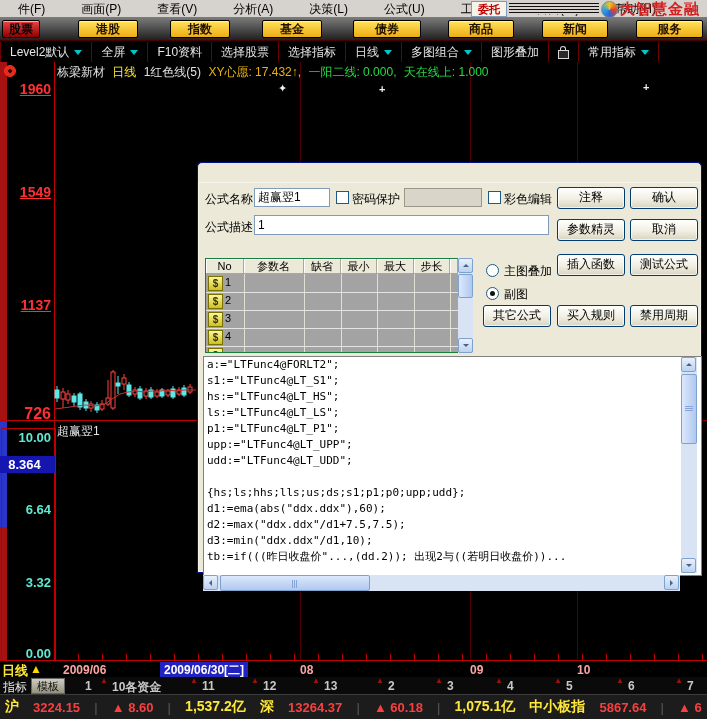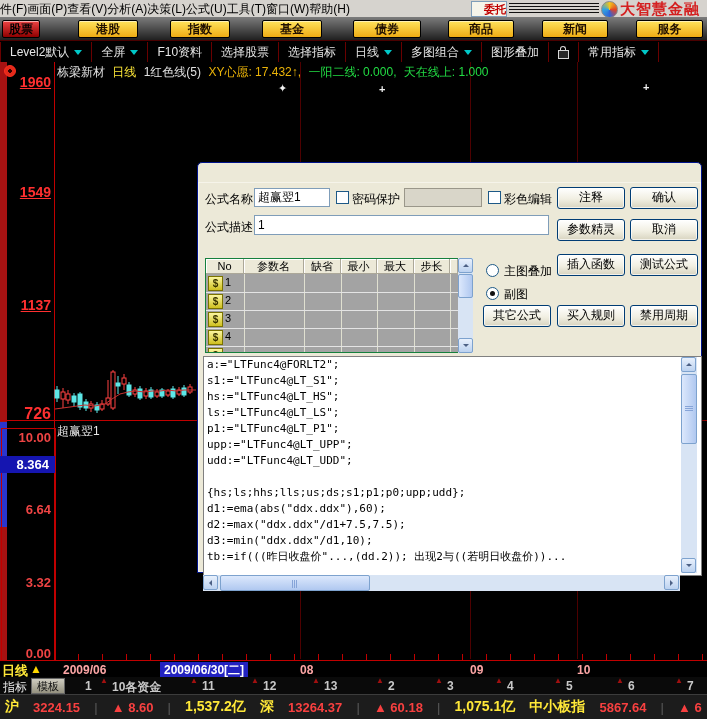--- a/index.html
+++ b/index.html
@@ -2,23 +2,23 @@
 <html><head>
 <meta charset="utf-8">
 <style>
   html,body{margin:0;padding:0}
   body{position:relative;width:707px;height:719px;background:#000;overflow:hidden;
        font-family:"Liberation Sans","DejaVu Sans",sans-serif;-webkit-font-smoothing:none}
 
   
   #menubar{position:absolute;left:0;top:0;width:707px;height:17px;background:#d6d3ce;
            border-bottom:1px solid #9a9a9a;display:flex;align-items:center;font-size:12px;color:#000}
-  .mitem{padding:0 0;line-height:16px;white-space:nowrap;cursor:default}
+  .mitem{padding:0 18px;line-height:16px;white-space:nowrap;cursor:default}
   #weituo-btn{position:absolute;left:471px;top:1px;width:34px;height:14px;background:#f6f4ea;
-              border:1px solid #7f9db9;color:#c00000;font-size:11px;text-align:right;line-height:14px;font-weight:bold}
+              border:1px solid #7f9db9;color:#c00000;font-size:11px;text-align:center;line-height:14px;font-weight:bold}
   #grip{position:absolute;left:509px;top:3px;width:90px;height:11px;
         background:repeating-linear-gradient(180deg,#111 0 1px,#d6d3ce 1px 3px)}
   #logo{position:absolute;left:601px;top:1px;width:15px;height:15px;border-radius:50%;
         background:conic-gradient(#f2c41c,#e34426,#2f63d8,#31a3e0,#f2c41c);border:1px solid #888}
   #brand{position:absolute;left:620px;top:0;width:87px;height:17px;overflow:hidden;color:#d42020;
          font-weight:bold;font-size:15px;line-height:17px;white-space:nowrap;letter-spacing:1px}
 
   
   #tabbar{position:absolute;left:0;top:17px;width:707px;height:23px;background:linear-gradient(#7c7c7c,#202020)}
   .mtab{position:absolute;top:3px;height:16px;border:1px solid #000;border-radius:2px;font-size:12px;
@@ -47,23 +47,23 @@
   .vline{position:absolute;top:0;width:1px;height:598px;background:#c00000}
   .gridv{position:absolute;top:0;width:1px;height:597px;background:#4e0000}
   #sep-panel{position:absolute;left:0;top:358px;width:707px;height:1px;background:#c00000}
   #sub-axis-box{position:absolute;left:1px;top:366px;width:53px;height:231px;border:1px solid #c00000}
   #infoline{position:absolute;left:57px;top:2px;font-size:12px;white-space:nowrap}
   #infoline span{margin-right:4px}
   .inf-white{color:#e0e0e0}.inf-yellow{color:#ffe838}.inf-red{color:#eab308}.inf-green{color:#22dd44}
   .axlabel{position:absolute;width:49px;text-align:right;color:#ff3030;font-weight:bold;font-size:14px;
            text-decoration:underline;line-height:14px}
   .axlabel.small{font-size:16px;text-decoration:none}
-  .axsub{position:absolute;width:49px;text-align:right;color:#ef4444;font-weight:bold;font-size:13px;line-height:14px}
+  .axsub{position:absolute;width:49px;text-align:right;color:#5eead4;font-weight:bold;font-size:13px;line-height:14px}
   #axhl{position:absolute;left:0;top:394px;width:55px;height:17px;background:#1515b0;color:#fff;
-        font-weight:bold;font-size:13px;text-align:right;line-height:17px;padding-right:6px;box-sizing:border-box}
+        font-weight:bold;font-size:13px;text-align:center;line-height:17px;padding-right:6px;box-sizing:border-box}
   #sub-label{position:absolute;left:57px;top:361px;color:#e8e8e8;font-size:12px}
   .cross{position:absolute;color:#f0f0f0;font-size:11px;font-weight:bold;line-height:8px}
   #bticks{position:absolute;left:54px;top:592px;width:653px;height:6px;
           background:repeating-linear-gradient(90deg,#c00000 0 1px,transparent 1px 24px)}
 
   
   #dialog{position:absolute;left:197px;top:162px;width:505px;height:411px;background:#ece9d8;
           border:1px solid #00138c;border-radius:5px 5px 0 0;box-sizing:border-box;
           box-shadow:2px 2px 6px rgba(0,0,0,.6);z-index:20}
   #dtitle{position:absolute;left:0;top:0;width:100%;height:19px;border-radius:4px 4px 0 0;
@@ -219,21 +219,21 @@
   <div id="sub-axis-box"></div>
   <div id="infoline">
     <span class="inf-white">栋梁新材</span>
     <span class="inf-yellow">日线</span>
     <span class="inf-white">1红色线(5)</span>
     <span class="inf-red">XY心愿: 17.432↑,</span>
     <span class="inf-green">一阳二线: 0.000,</span>
     <span class="inf-green">天在线上: 1.000</span>
   </div>
   <div id="axis-main">
-      <div class="axlabel" style="top: 13px; left: 2px;">1960</div>
+      <div class="axlabel" style="top: 20px; left: 2px;">1960</div>
       <div class="axlabel" style="top: 123px; left: 2px;">1549</div>
       <div class="axlabel" style="top: 236px; left: 2px;">1137</div>
       <div class="axlabel small" style="top: 345px; left: 2px;">726</div>
     </div>
   <div id="axis-sub">
       <div class="axsub" style="top: 369px; left: 2px;">10.00</div>
       <div class="axsub" style="top: 441px; left: 2px;">6.64</div>
       <div class="axsub" style="top: 514px; left: 2px;">3.32</div>
       <div class="axsub" style="top: 585px; left: 2px;">0.00</div>
     </div>

